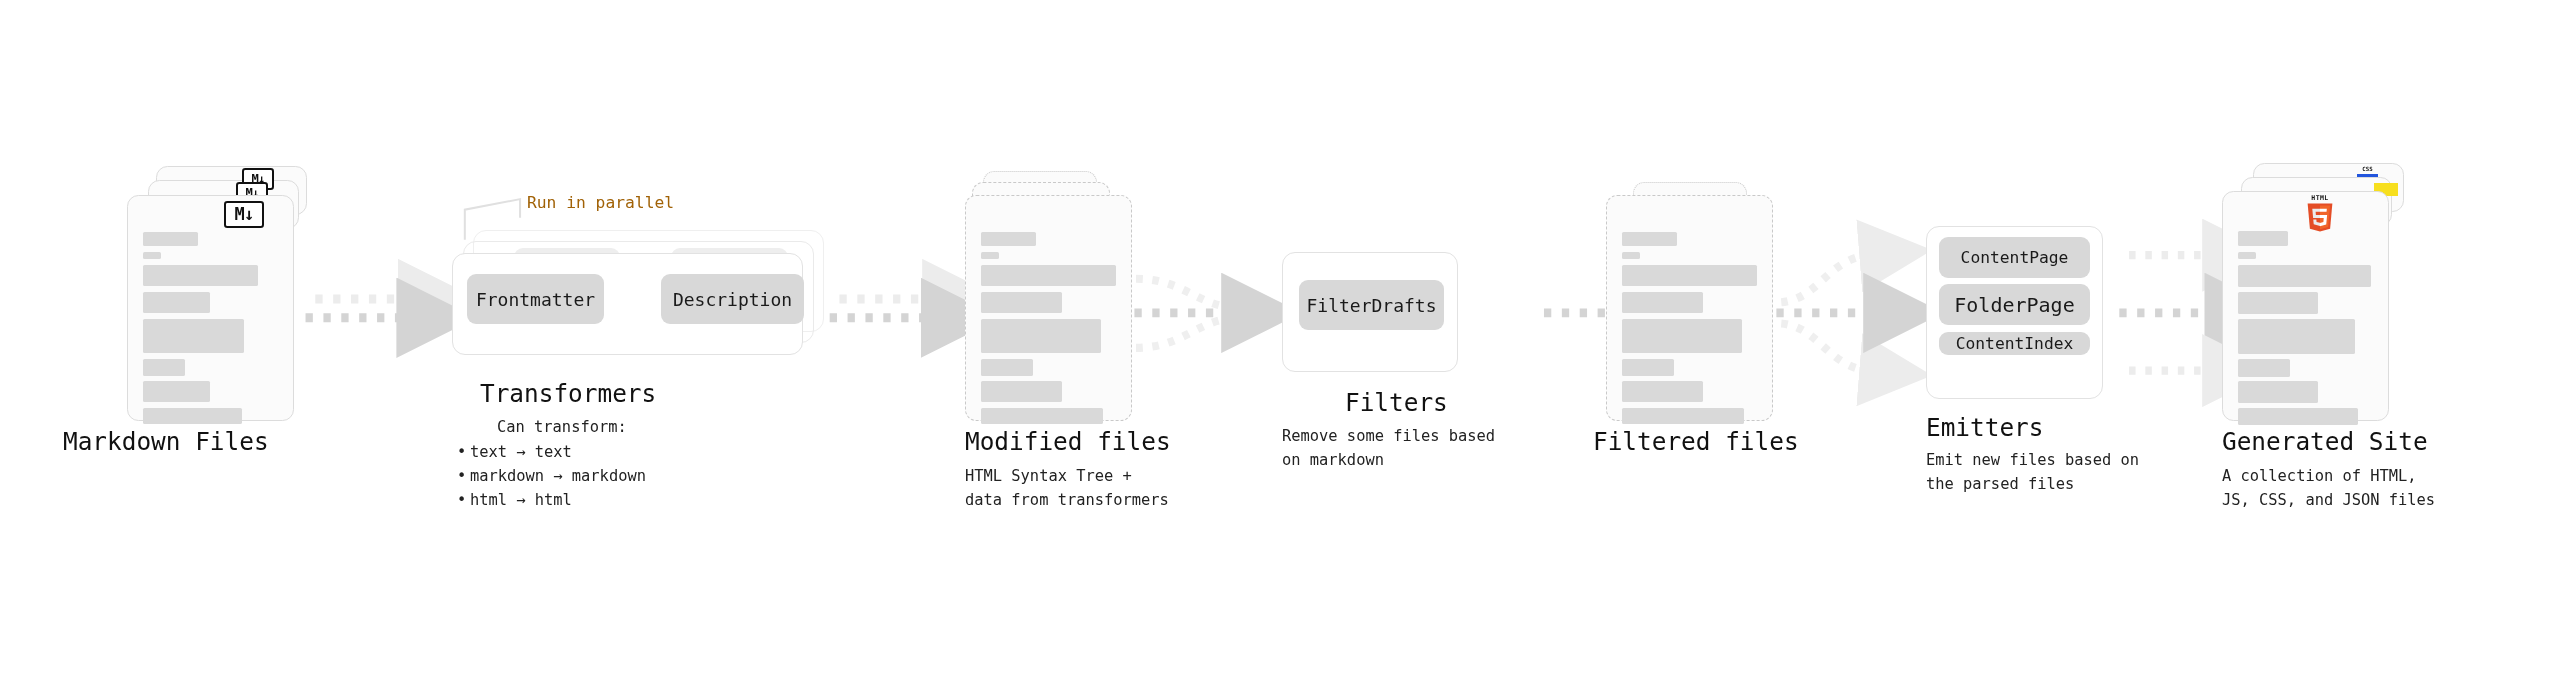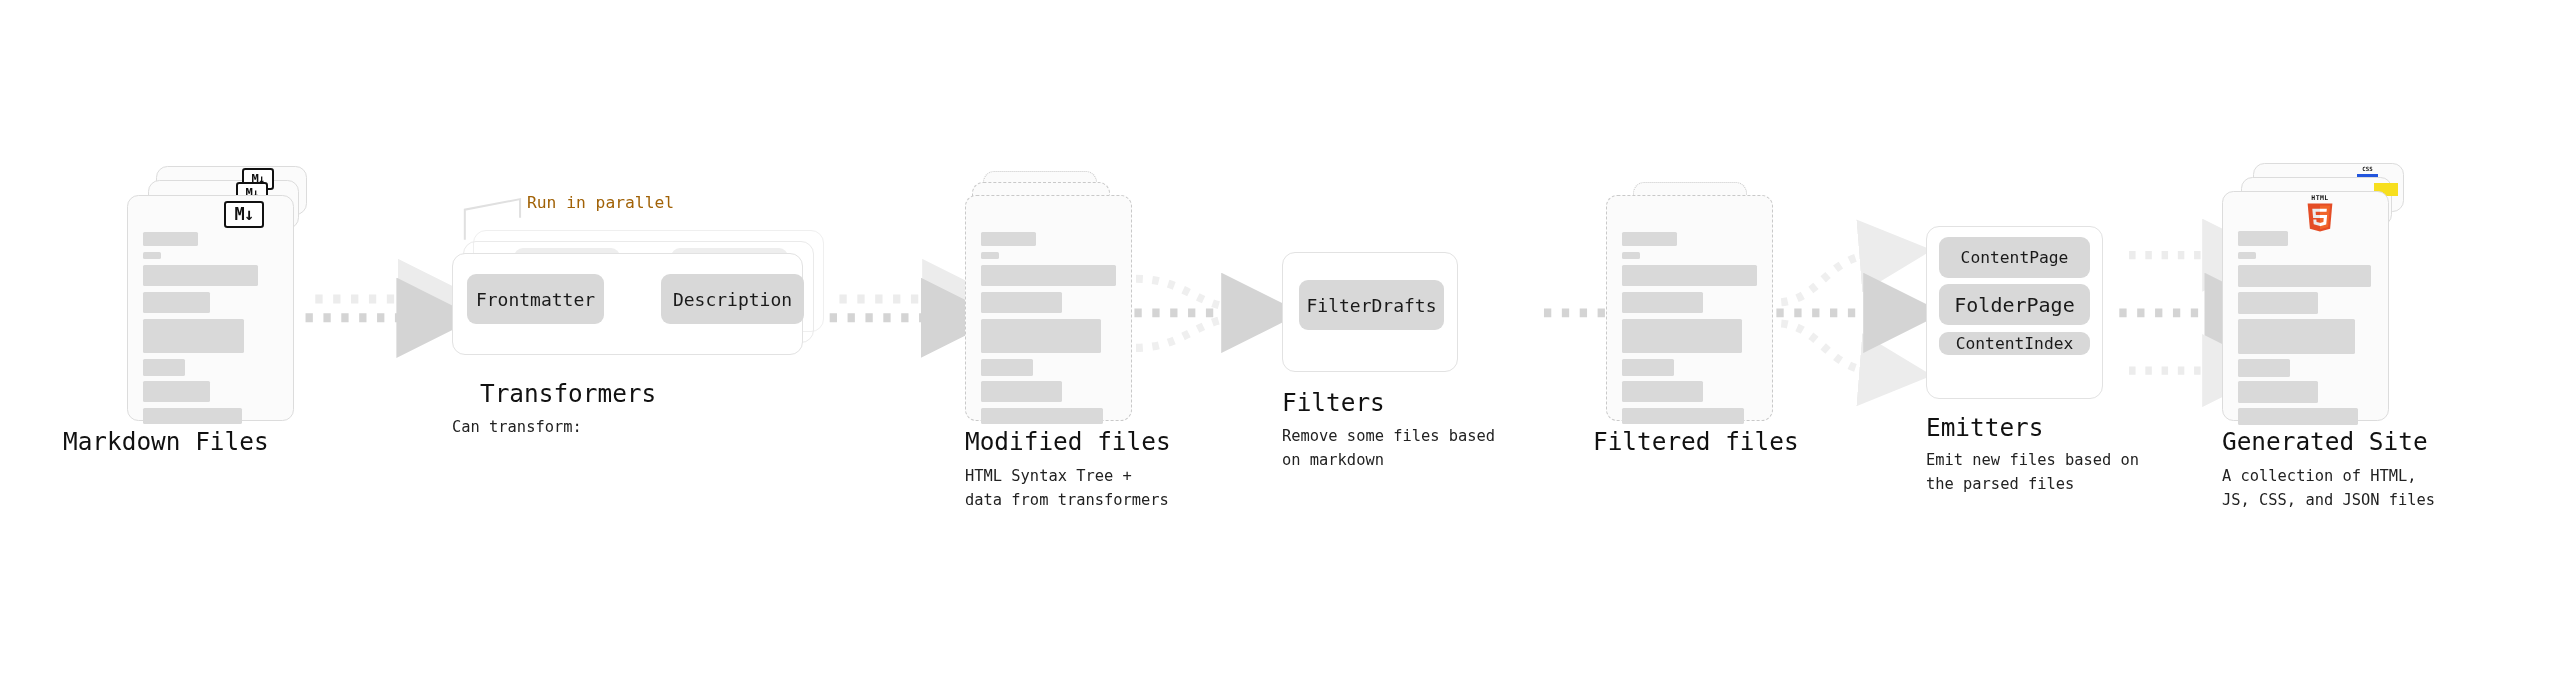--- a/index.html
+++ b/index.html
@@ -63,21 +63,21 @@
   }
   .chip.ghost{background:#eeeeee;color:transparent;}
   .chip.ghost2{background:#e7e7e7;color:transparent;}
 
   
   .title{position:absolute;font-size:24.4px;color:#111;white-space:nowrap;letter-spacing:0px;}
   .sub{position:absolute;font-size:15.4px;color:#222;line-height:1.55;white-space:pre;}
   .runlabel{position:absolute;font-size:16.3px;color:#a16207;white-space:nowrap;}
 
   .bullets{position:absolute;font-size:15.4px;color:#222;line-height:1.55;}
-  .bullets .hdr{margin-bottom:1.6px;}
+  .bullets .hdr{margin-bottom:1.6px;margin-left:45px;}
   .bullets ul{margin:0;padding-left:16.3px;list-style:none;}
   .bullets li{position:relative;padding-left:1.6px;}
   .bullets li:before{content:"\2022";position:absolute;left:-11.4px;top:0;}
 
   svg{display:block;overflow:visible;}
   .svg-layer{position:absolute;left:0;top:0;width:2576px;height:681px;pointer-events:none;}
 </style>
 </head>
 <body>
 
@@ -184,20 +184,25 @@
       <span>Frontmatter</span>
     </div>
     <div class="chip" style="left:653px;top:274px;width:143px;height:50px;margin-left:8px;">
       <span>Description</span>
     </div>
 
     <div class="title" style="left:480px;top:379px;">Transformers</div>
 
     <div class="bullets" style="left:452px;top:416px;">
       <div class="hdr">Can transform:</div>
+      <ul>
+        <li>text → text</li>
+        <li>markdown → markdown</li>
+        <li>html → html</li>
+      </ul>
     </div>
   </div>
 
   <div>
     <div class="card dotted" style="left:983px;top:171px;width:114px;height:34px;"></div>
     <div class="card dashed" style="left:972px;top:182px;width:138px;height:34px;"></div>
     <div class="card dashed" style="left:965px;top:195px;width:167px;height:226px;">
       <div class="bar" style="left:14.6px;top:36px;width:55px;height:14px;"></div>
       <div class="bar" style="left:14.6px;top:56px;width:18px;height:6.5px;"></div>
       <div class="bar" style="left:14.6px;top:69px;width:135px;height:21px;"></div>
@@ -211,21 +216,21 @@
     <div class="title" style="left:965px;top:427px;">Modified files</div>
     <div class="sub" style="left:965px;top:465px;">HTML Syntax Tree +
 data from transformers</div>
   </div>
 
   <div>
     <div class="group solidbg" style="left:1282px;top:252px;width:176px;height:120px;"></div>
     <div class="chip" style="left:1299px;top:280px;width:145px;height:50px;">
       <span>FilterDrafts</span>
     </div>
-    <div class="title" style="left:1282px;top:388px;">Filters</div>
+    <div class="title" style="left:1345px;top:388px;">Filters</div>
     <div class="sub" style="left:1282px;top:425px;">Remove some files based
 on markdown</div>
   </div>
 
   <div>
     <div class="card dotted" style="left:1633px;top:182px;width:114px;height:34px;"></div>
     <div class="card dashed" style="left:1606px;top:195px;width:167px;height:226px;">
       <div class="bar" style="left:14.6px;top:36px;width:55px;height:14px;"></div>
       <div class="bar" style="left:14.6px;top:56px;width:18px;height:6.5px;"></div>
       <div class="bar" style="left:14.6px;top:69px;width:135px;height:21px;"></div>

